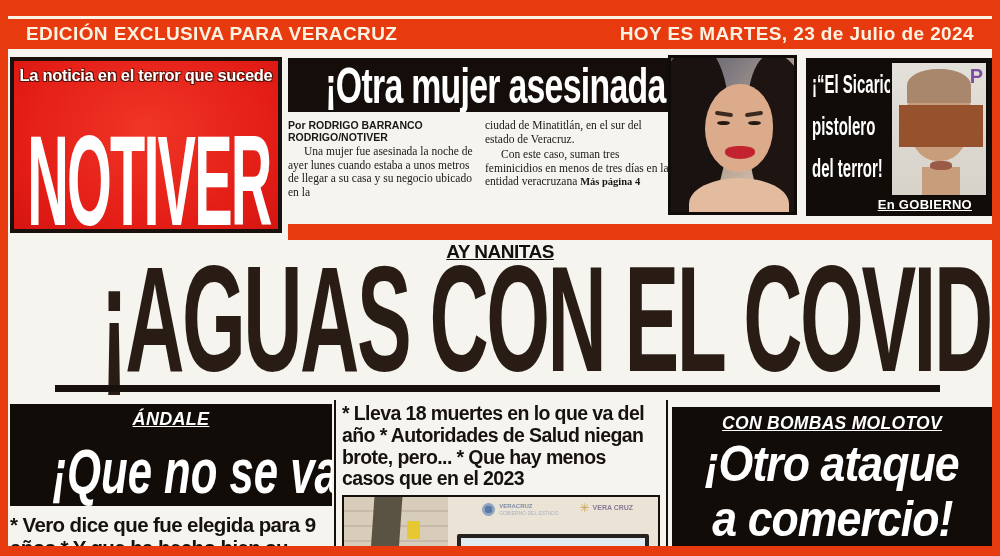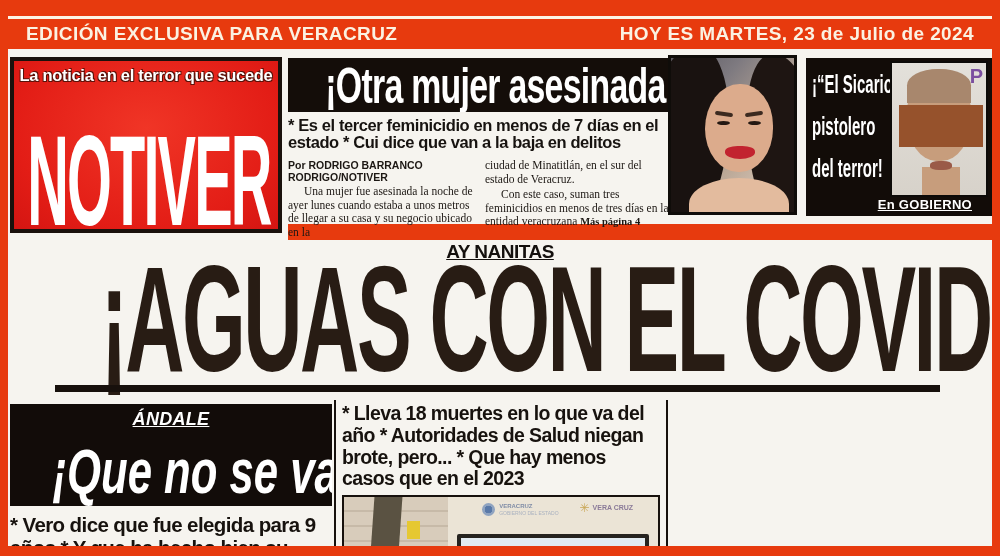--- a/index.html
+++ b/index.html
@@ -130,21 +130,20 @@
 
   <div class="logo-box">
     <div class="tagline">La noticia en el terror que sucede</div>
     <div class="logotype">NOTIVER</div>
   </div>
 
   <div class="lead">
     <div class="lead-head">
       <span>¡Otra mujer asesinada!</span>
     </div>
-    <div class="lead-sub">* Es el tercer feminicidio en menos de 7 días en el estado * Cui dice que van a la baja en delitos</div>
     <div class="lead-cols">
       <div class="col">
         <div class="byline">Por RODRIGO BARRANCO</div>
         <div class="byline">RODRIGO/NOTIVER</div>
         <p class="body-text indent">Una mujer fue asesinada la noche de ayer lunes cuando estaba a unos metros de llegar a su casa y su negocio ubicado en la</p>
       </div>
       <div class="col">
         <p class="body-text cont">ciudad de Minatitlán, en el sur del estado de Veracruz.</p>
         <p class="body-text indent"><span>Con este caso, suman tres feminicidios en menos de tres días en la entidad veracruzana</span> <span class="more-ref">Más página 4</span></p>
       </div>
@@ -217,16 +216,25 @@
       <div class="ph-logo2">
         <div class="ph-logo2-mark">✳</div>
         <div class="ph-logo2-text">VERA CRUZ</div>
       </div>
       <div class="ph-monitor">
         <div class="ph-reddot"></div>
       </div>
     </div>
   </div>
 
+  <div class="story-right">
+    <div class="box-black br-box">
+      <div class="kicker">CON BOMBAS MOLOTOV</div>
+      <div class="br-head">
+        <span>¡Otro ataque</span><br>
+        <span>a comercio!</span>
+      </div>
+    </div>
+  </div>
 
   <div class="frame"></div>
   <div class="frame-bottom"></div>
 </div>
 
 </body></html>

